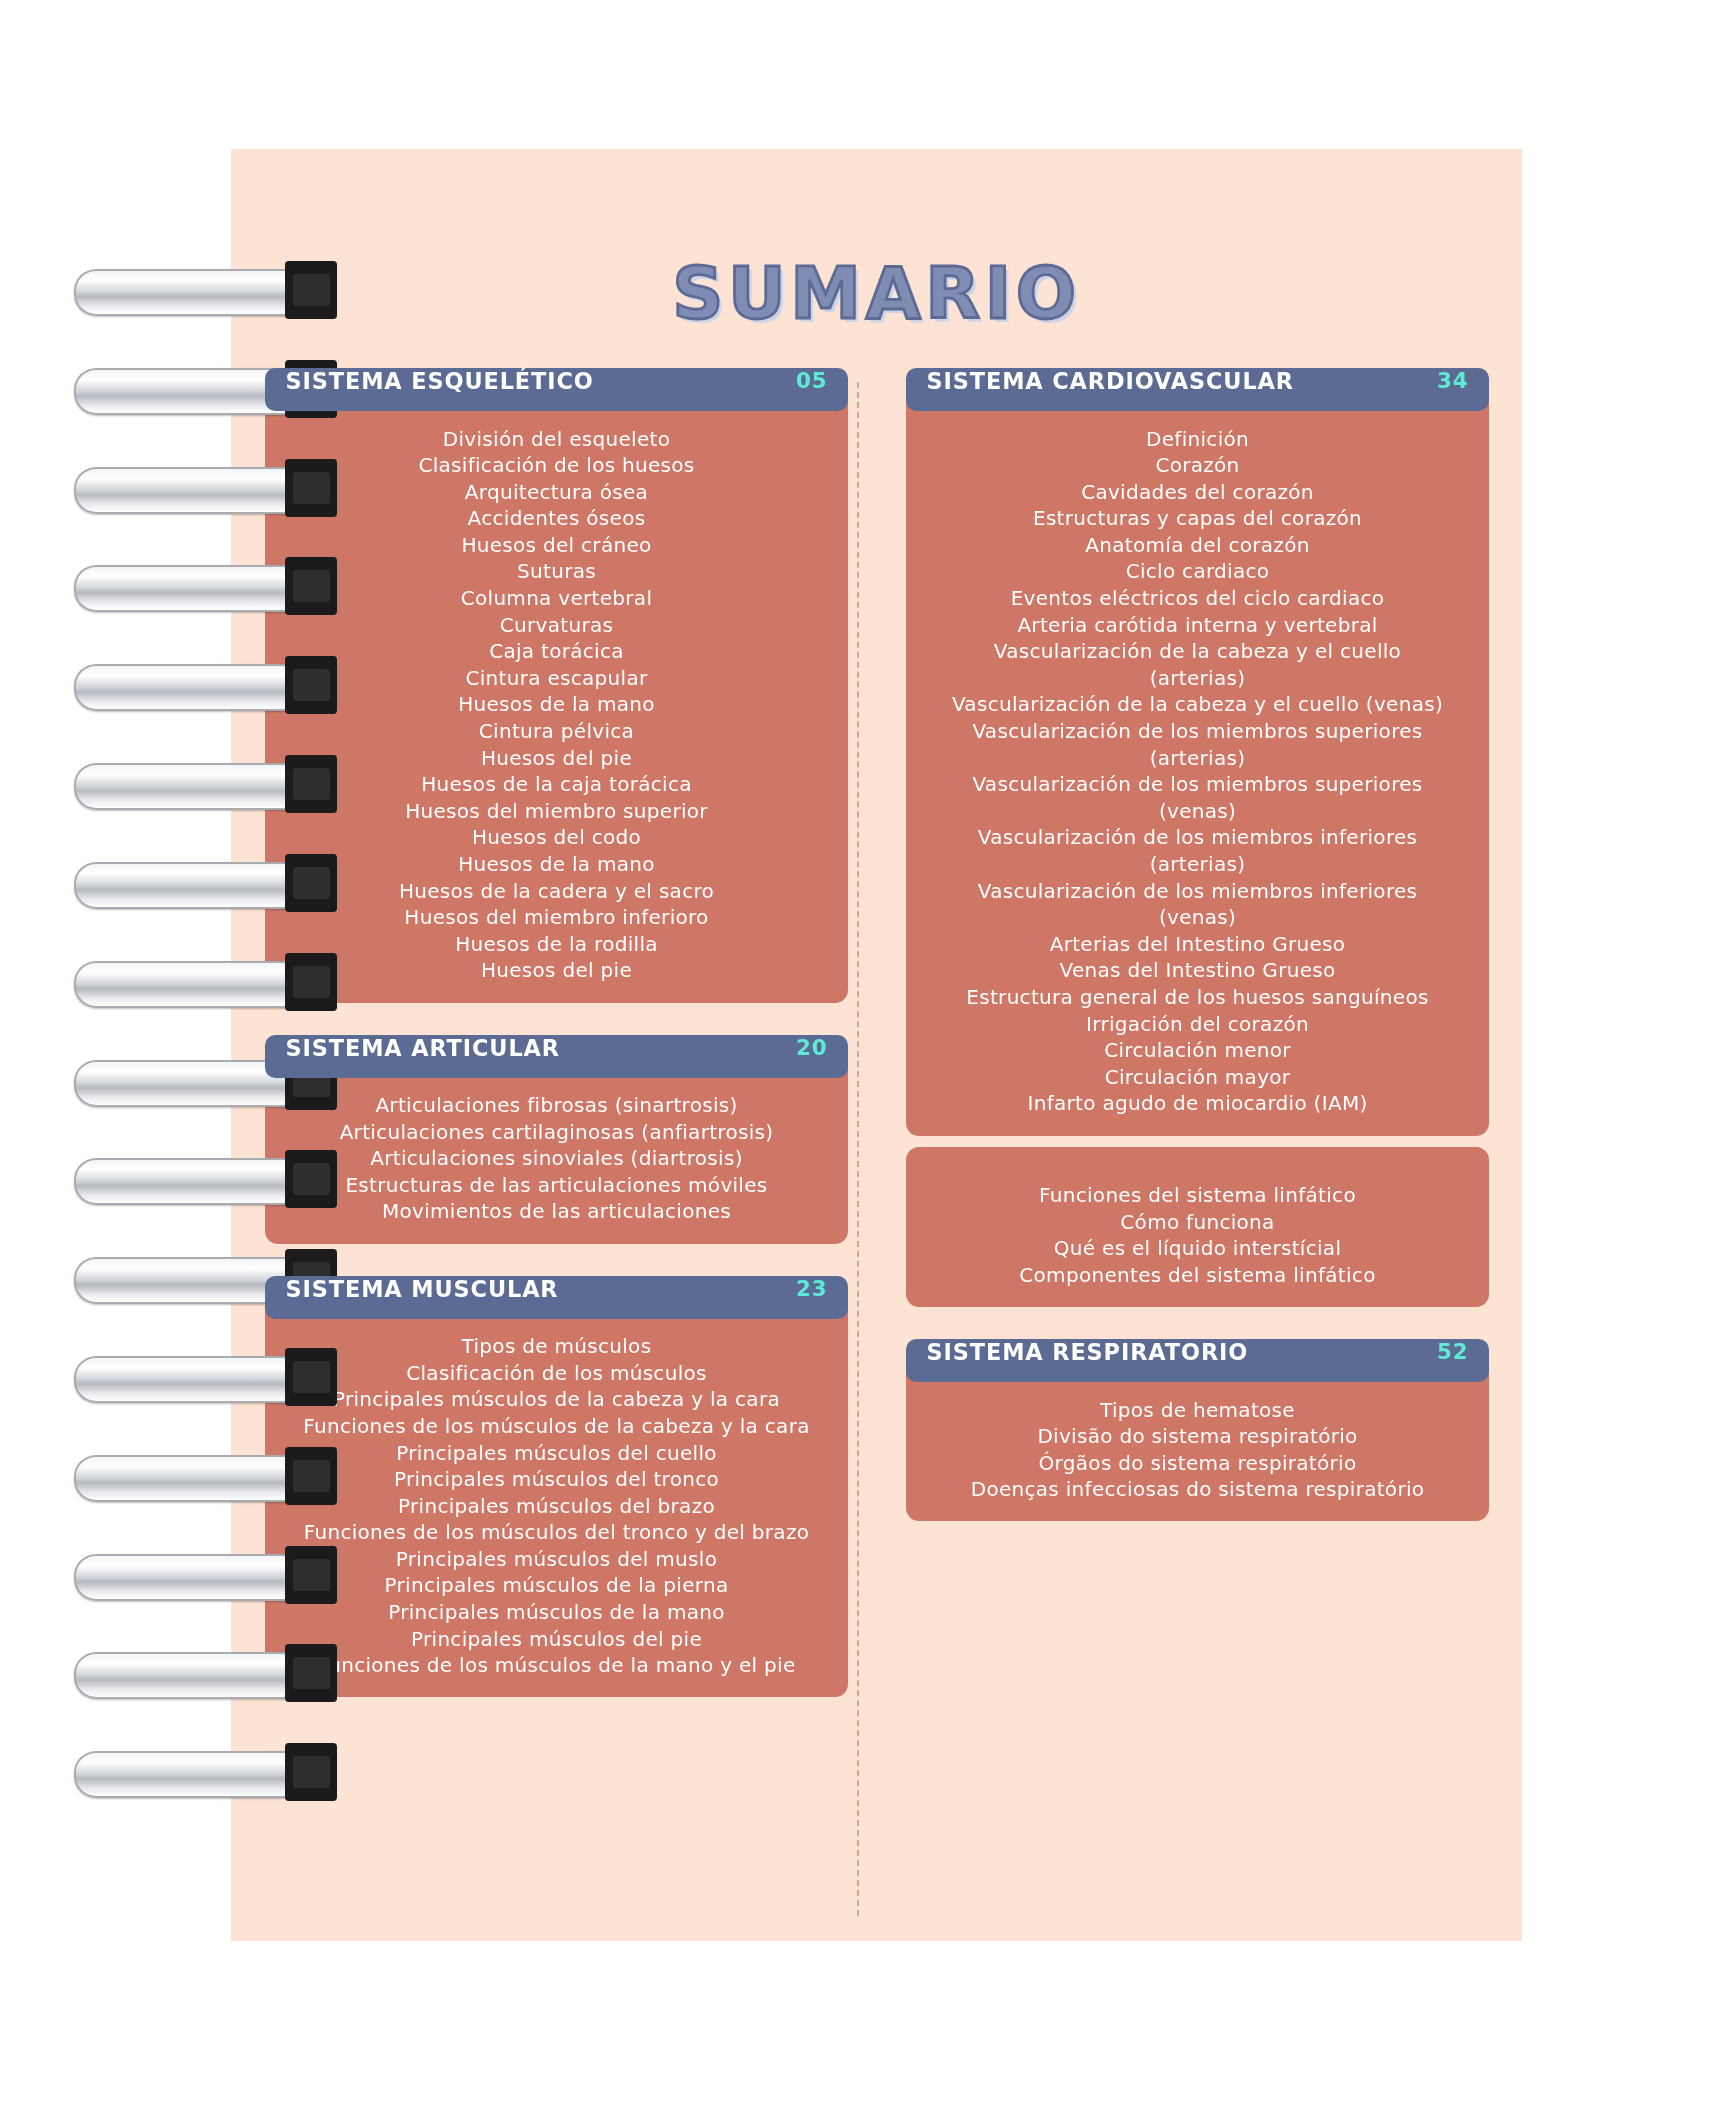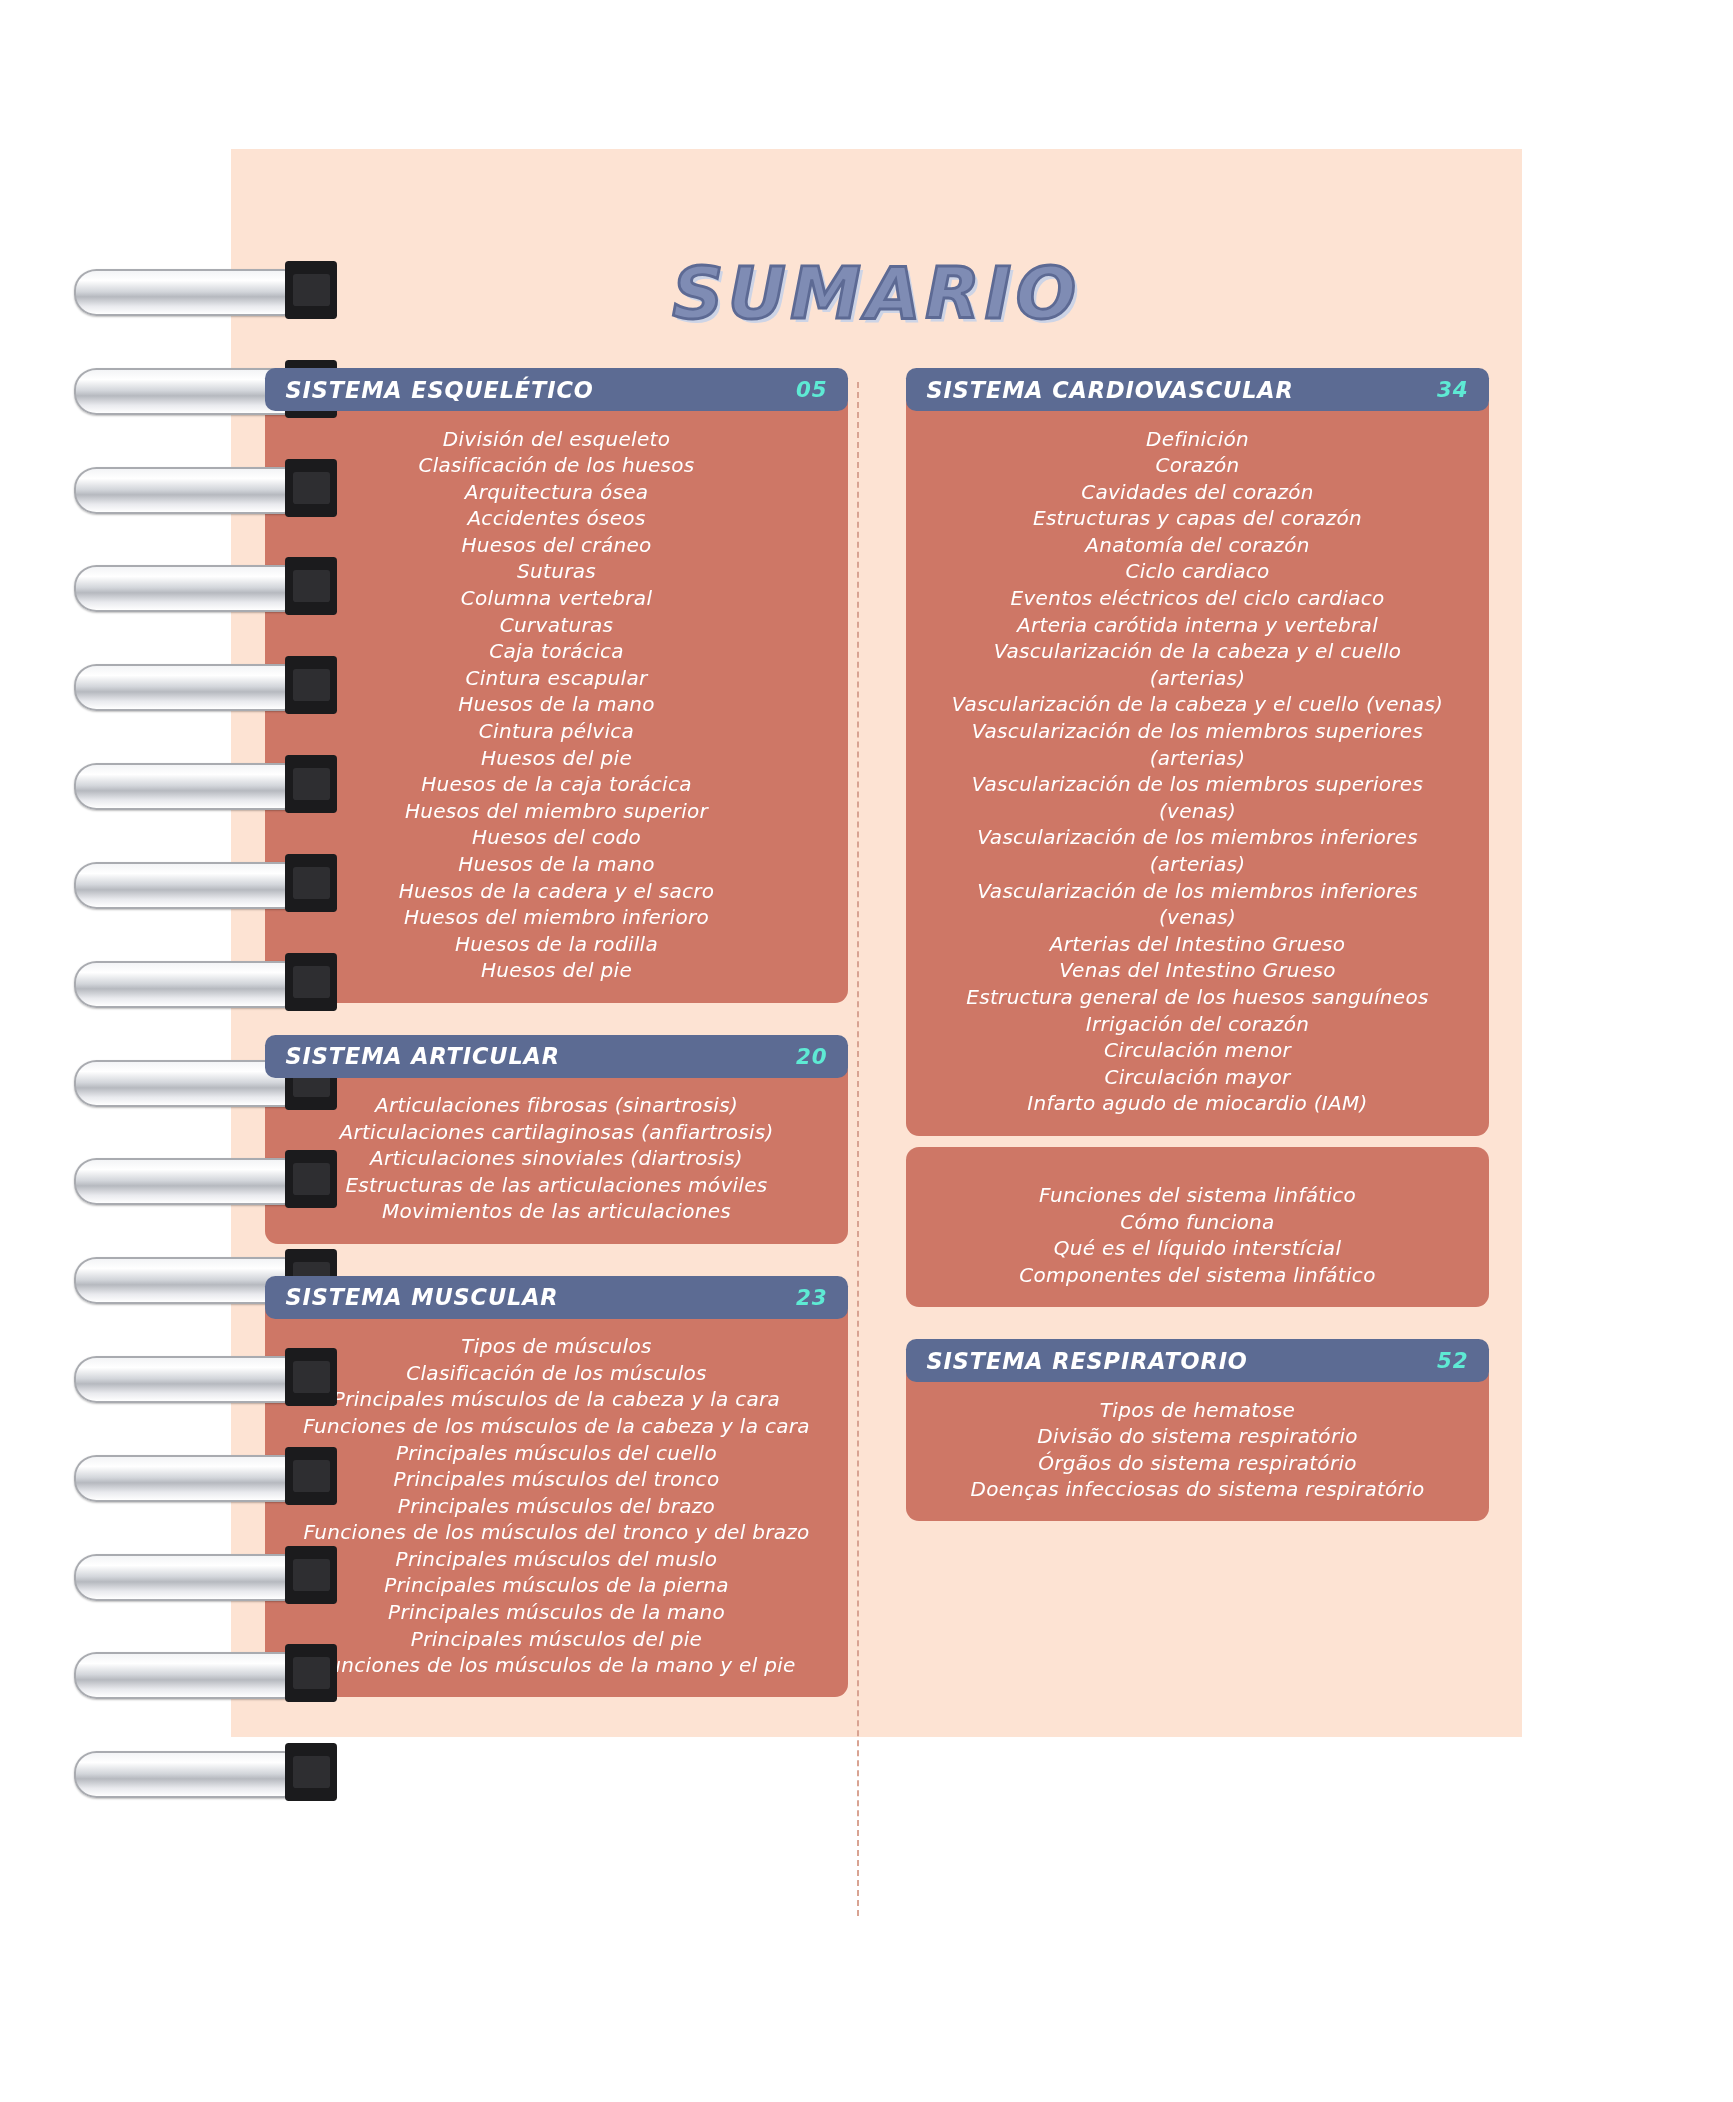--- a/index.html
+++ b/index.html
@@ -14,23 +14,22 @@
     font-family: "DejaVu Sans", sans-serif;
     overflow: hidden;
   }
 
   
   #notebook-page {
     position: absolute;
     left: 231px;
     top: 149px;
     width: 1291px;
-    height: 1588px;
+    height: 1792px;
     background: #fde3d3;
-    font-style: italic;
   }
 
   
   #spiral-binding {
     position: absolute;
     left: 65px;
     top: 261px;
     width: 270px;
     height: 1575px;
   }
@@ -114,21 +113,20 @@
   
   .section-block {
     margin-bottom: 32px;
     position: relative;
   }
   .section-header {
     background: #5c6b93;
     border-radius: 10.3px;
     height: 43px;
     display: flex;
-    align-items: center;
     justify-content: space-between;
     padding: 0 20.5px;
     position: relative;
     z-index: 2;
     box-sizing: border-box;
   }
   .section-title {
     color: #ffffff;
     font-size: 22.4px;
     font-weight: bold;

